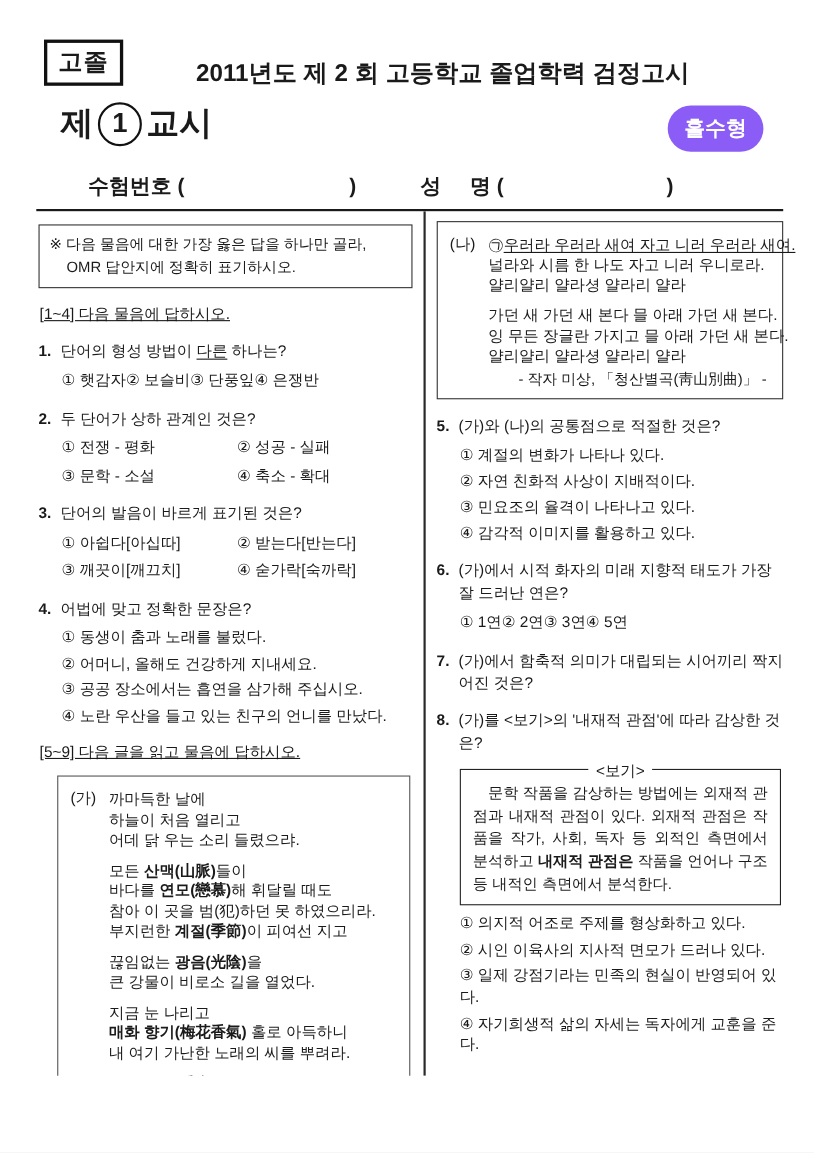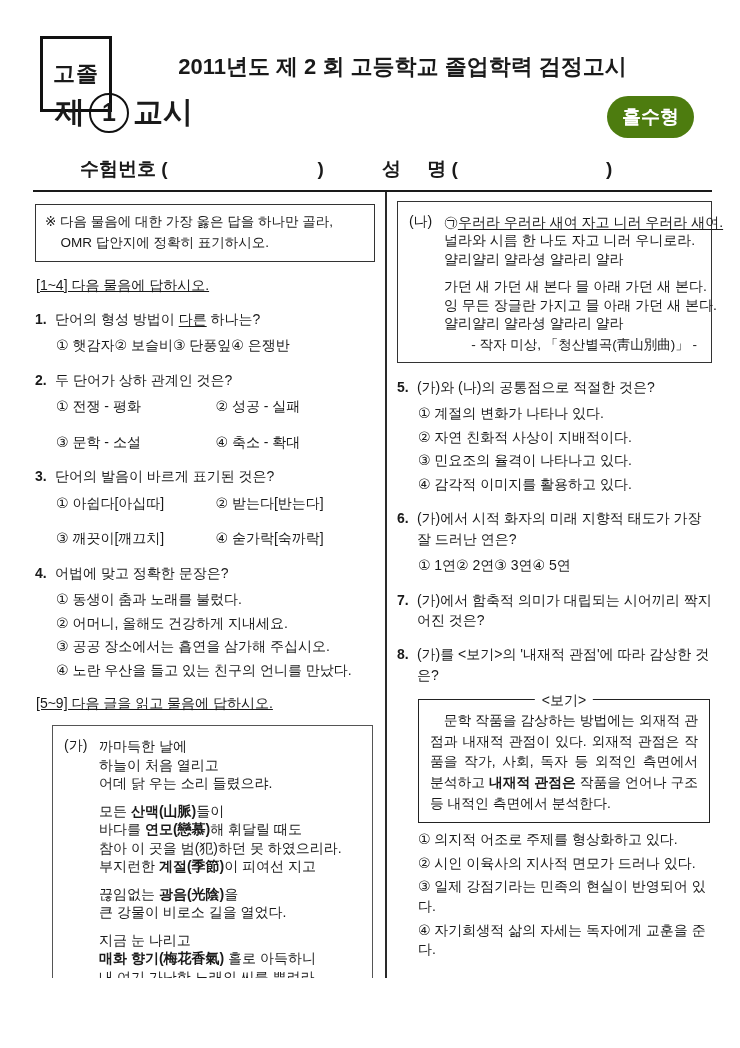--- a/index.html
+++ b/index.html
@@ -7,34 +7,34 @@
   .page {
     width:740px; height:1048px; background:#ffffff; color:#1a1a1a;
     font-family:"Liberation Sans","DejaVu Sans",sans-serif;
     font-size:14px; position:relative; margin:0 auto; overflow:hidden;
   }
   
   .header { position:relative; height:192px; }
   .header:after { content:""; position:absolute; left:33px; right:28px; bottom:0; border-bottom:2px solid #1a1a1a; }
   .level-badge {
     position:absolute; left:40px; top:36px; border:3px solid #111;
-    font-size:22px; font-weight:bold; padding:20px 10px; letter-spacing:1px;
+    font-size:22px; font-weight:bold; padding:3px 10px; letter-spacing:1px;
   }
   .main-title {
     position:absolute; left:120px; right:55px; top:52px; text-align:center;
     font-size:22px; font-weight:bold; letter-spacing:0px; white-space:nowrap;
   }
   .period-row { position:absolute; left:55px; top:92px; display:flex; align-items:center; font-size:30px; font-weight:bold; }
   .period-circle {
     width:40px; height:40px; border:2.5px solid #111; border-radius:50%;
     display:inline-flex; align-items:center; justify-content:center;
     font-size:25px; font-weight:bold; margin:0 4px;
   }
   .type-badge {
-    position:absolute; right:46px; top:96px; background:#4d7c0f; color:#fff;
+    position:absolute; right:46px; top:96px; background:#8b5cf6; color:#fff;
     font-size:19px; font-weight:bold; padding:8px 15px; border-radius:26px;
   }
   .id-row { position:absolute; left:80px; right:60px; top:156px; display:flex; align-items:baseline; font-size:19px; font-weight:bold; }
   .id-row span { white-space:pre; }
   .gap-a { width:150px; } .gap-b { width:58px; } .gap-c { width:148px; }
   
   .columns { display:flex; height:786px; overflow:hidden; }
   .col { overflow:hidden; }
   .col-left  { width:402px; padding:0 10px 0 35px; }
   .col-right { width:371px; border-left:2px solid #2a2a2a; padding:0 28px 0 10px; }
@@ -42,21 +42,21 @@
   .notice-box { margin-top:12px; border:1.5px solid #333; padding:7px 9px; font-size:13.5px; line-height:1.55; }
   .notice-box .hang { display:block; padding-left:1.15em; text-indent:-1.15em; }
   .section-label { margin:15px 0 4px 1px; font-size:14px;text-decoration:underline; }
   .question { margin-top:14px; }
   .qhead { display:flex; align-items:flex-start; font-size:14px; line-height:1.45; }
   .qno { flex:0 0 auto; min-width:20px; font-weight:bold; }
   .qstem { flex:1; }
   .b { font-weight:bold; } .u { text-decoration:underline; text-underline-offset:2px; }
   .opts { margin:7px 0 0 21px; font-size:14px; line-height:1.4; }
   .opts-row { display:flex; padding-right:14px; }
-  .opts-grid { display:grid; grid-template-columns:1fr 1fr; row-gap:16px; }
+  .opts-grid { display:grid; grid-template-columns:1fr 1fr; row-gap:6px; }
   .opts-list .opt { display:block; margin:4px 0; }
   
   .passage-box { position:relative; border:1px solid #555; margin-top:12px; padding:11px 8px 7px 12px; font-size:14px; }
   .passage-ga { margin-left:17px; margin-right:2px; }
   .passage-na { margin-top:9px; border-width:1.5px; border-color:#333; }
   .passage-label { position:absolute; left:11px; top:11px; }
   .poem { margin-left:34px; line-height:1.32; }
   .pline { white-space:nowrap; }
   .pline.gap { margin-top:9px; }
   .attribution { text-align:right; padding:3px 6px 1px 0; font-size:13.5px; }

